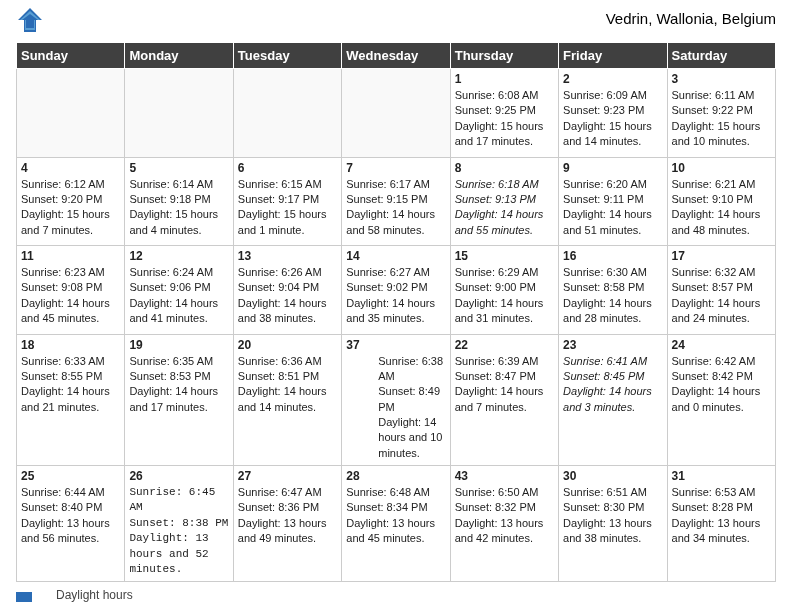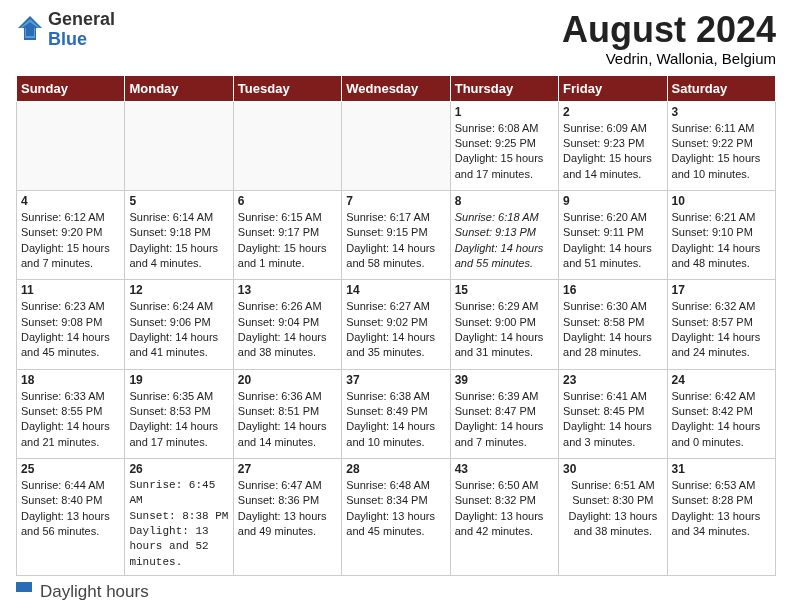--- a/index.html
+++ b/index.html
@@ -61,21 +61,21 @@
     .location {
       font-size: 15px;
       color: #000000;
     }
     .calendar {
       width: 100%;
       border-collapse: collapse;
       flex: 1;
     }
     .calendar th {
-      background: #7f1d1d;
+      background: #404040;
       color: #fff;
       font-size: 13px;
       font-weight: bold;
       padding: 5px 4px;
       text-align: left;
       border: 1px solid #fff;
     }
     .calendar td {
       border: 1px solid #ccc;
       vertical-align: top;
@@ -95,51 +95,46 @@
       margin-bottom: 2px;
       display: block;
     }
     .day-info {
       font-size: 11px;
       line-height: 1.4;
       color: #222;
     }
     .footer {
       display: flex;
-      align-items: flex-start;
-      gap: 8px;
+      align-items: flex-end;
+      gap: 24px;
       margin-top: 6px;
-      font-size: 17px;
+      font-size: 12px;
       color: #444;
     }
     .legend-box {
       width: 16px;
       height: 10px;
       background: #2a6cb5;
       display: inline-block;
     }
   </style>
 </head>
 <body>
 
 <div class="page">
   <div class="header">
     <div class="logo">
       <svg class="logo-icon" viewBox="0 0 28 28">
         <polygon points="14,2 26,14 20,14 20,26 8,26 8,14 2,14" fill="#2a6cb5"></polygon>
         <polygon points="14,5 24,14 19,14 19,24 9,24 9,14 4,14" fill="#5a9fd4"></polygon>
         <polygon points="14,8 22,14 18,14 18,22 10,22 10,14 6,14" fill="#2a6cb5"></polygon>
       </svg>
-      <div class="logo-text">
-        <span class="logo-general">General</span>
-        <span class="logo-blue">Blue</span>
-      </div>
     </div>
     <div class="title-block">
-      <div class="month-title">August 2024</div>
       <div class="location">Vedrin, Wallonia, Belgium</div>
     </div>
   </div>
 
   <table class="calendar">
     <thead>
       <tr>
         <th>Sunday</th>
         <th>Monday</th>
         <th>Tuesday</th>
@@ -276,33 +271,33 @@
 Daylight: 14 hours and 17 minutes.</div>
           </td>
           <td>
             <span class="day-num">20</span>
             <div class="day-info" style="white-space: pre-line;">Sunrise: 6:36 AM
 Sunset: 8:51 PM
 Daylight: 14 hours and 14 minutes.</div>
           </td>
           <td>
             <span class="day-num">37</span>
-            <div class="day-info" style="white-space: pre-line;">Sunrise: 6:38 AM
+            <div class="day-info" style="white-space: pre-line; margin-left: 32px;">Sunrise: 6:38 AM
 Sunset: 8:49 PM
 Daylight: 14 hours and 10 minutes.</div>
           </td>
           <td>
-            <span class="day-num">39</span>
+            <span class="day-num">22</span>
             <div class="day-info" style="white-space: pre-line;">Sunrise: 6:39 AM
 Sunset: 8:47 PM
 Daylight: 14 hours and 7 minutes.</div>
           </td>
           <td>
             <span class="day-num">23</span>
-            <div class="day-info" style="white-space: pre-line;">Sunrise: 6:41 AM
+            <div class="day-info" style="white-space: pre-line; font-style: italic;">Sunrise: 6:41 AM
 Sunset: 8:45 PM
 Daylight: 14 hours and 3 minutes.</div>
           </td>
           <td>
             <span class="day-num">24</span>
             <div class="day-info" style="white-space: pre-line;">Sunrise: 6:42 AM
 Sunset: 8:42 PM
 Daylight: 14 hours and 0 minutes.</div>
           </td>
         </tr>
@@ -332,21 +327,21 @@
 Daylight: 13 hours and 45 minutes.</div>
           </td>
           <td>
             <span class="day-num">43</span>
             <div class="day-info" style="white-space: pre-line;">Sunrise: 6:50 AM
 Sunset: 8:32 PM
 Daylight: 13 hours and 42 minutes.</div>
           </td>
           <td>
             <span class="day-num">30</span>
-            <div class="day-info" style="white-space: pre-line; text-align: center;">Sunrise: 6:51 AM
+            <div class="day-info" style="white-space: pre-line;">Sunrise: 6:51 AM
 Sunset: 8:30 PM
 Daylight: 13 hours and 38 minutes.</div>
           </td>
           <td>
             <span class="day-num">31</span>
             <div class="day-info" style="white-space: pre-line;">Sunrise: 6:53 AM
 Sunset: 8:28 PM
 Daylight: 13 hours and 34 minutes.</div>
           </td>
         </tr>

